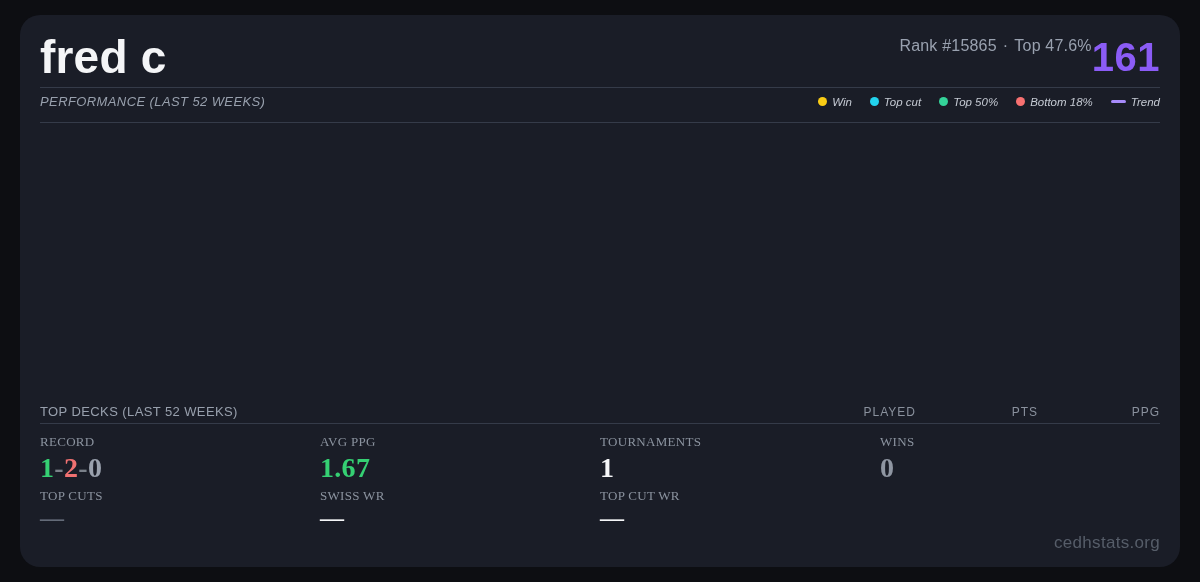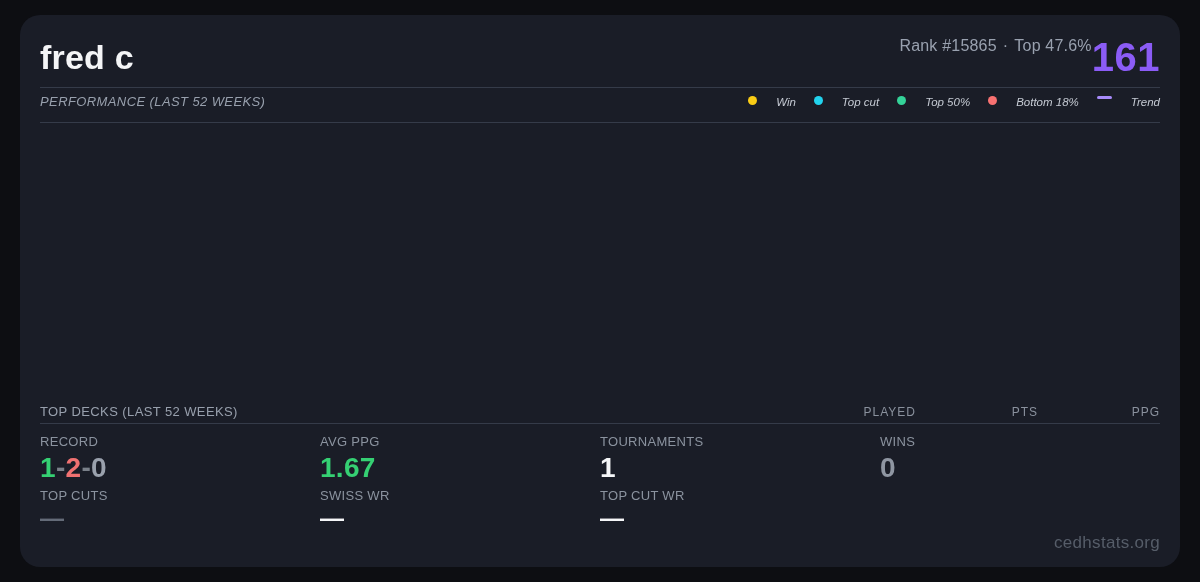--- a/index.html
+++ b/index.html
@@ -21,21 +21,21 @@
   }
   
   .header-row {
     display: flex;
     justify-content: space-between;
     align-items: flex-end;
     border-bottom: 1px solid #353b49;
     padding-bottom: 10px;
   }
   .player-name {
-    font-size: 34px;
+    font-size: 46px;
     font-weight: 700;
     color: #f4f5f7;
     line-height: 40px;
     letter-spacing: 0.2px;
   }
   .header-right { display: flex; align-items: flex-start; }
   .rank-text {
     font-size: 16px;
     color: #99a1af;
     letter-spacing: 0.2px;
@@ -57,21 +57,21 @@
   }
   .perf-head { padding: 6px 0 13px 0; font-style: italic; }
   .decks-head { padding: 8px 0 4px 0; }
   .section-title {
     font-size: 13px;
     color: #98a0ad;
     letter-spacing: 0.4px;
   }
   
   .legend { display: flex; align-items: center; gap: 18px; }
-  .legend-item { display: flex; gap: 19px; cursor: default; }
+  .legend-item { display: flex; align-items: center; gap: 5px; cursor: default; }
   .legend-label { font-size: 11.5px; color: #c5cad3; }
   .dot { width: 9px; height: 9px; border-radius: 50%; }
   .dot-win { background: #facc15; }
   .dot-topcut { background: #22d3ee; }
   .dot-top50 { background: #34d399; }
   .dot-bottom50 { background: #f87171; }
   .trend-line { width: 15px; height: 3px; border-radius: 2px; background: #a78bfa; }
   
   .chart-area { height: 291px; }
   
@@ -83,20 +83,21 @@
     text-align: right;
   }
   .deck-col-head.played { width: 130px; }
   .deck-col-head.pts { width: 80px; }
   .deck-col-head.ppg { width: 80px; }
   
   .stats-grid {
     display: grid;
     grid-template-columns: repeat(4, 1fr);
     padding-top: 10px;
+    font-family: Liberation Serif, serif;
   }
   .stat-label {
     font-size: 13px;
     color: #8b939f;
     letter-spacing: 0.3px;
     line-height: 15px;
   }
   .stat-value {
     font-size: 28px;
     font-weight: 700;

